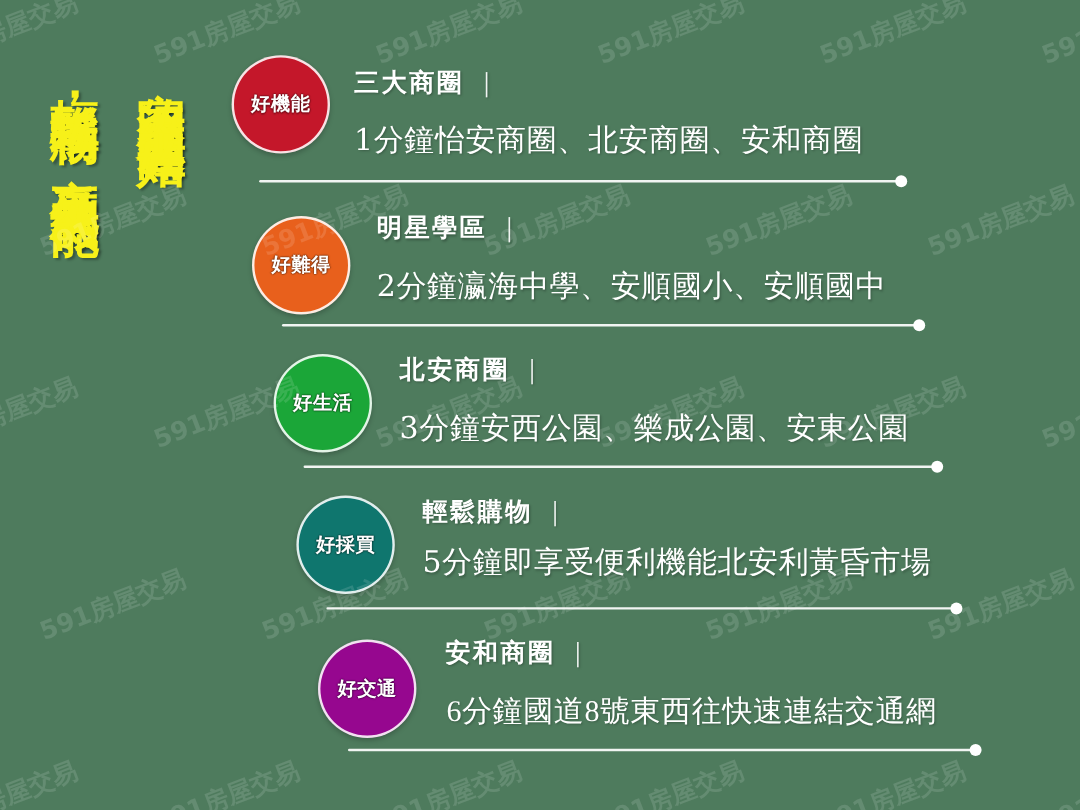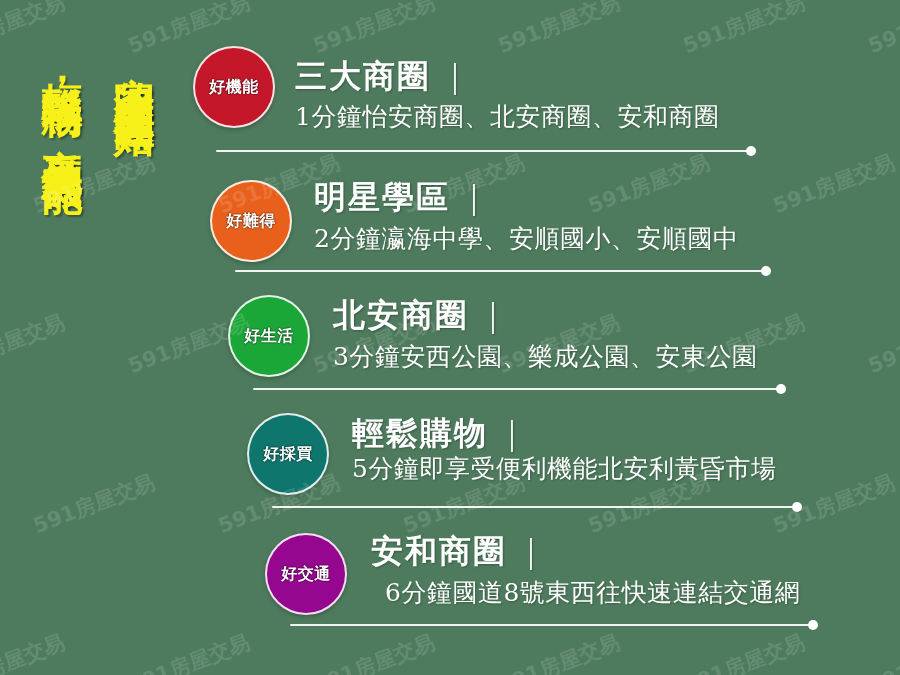--- a/index.html
+++ b/index.html
@@ -75,21 +75,21 @@
       -1px 0 1px rgba(0,0,0,.25),
        0 1px 1px rgba(0,0,0,.25),
        0 -1px 1px rgba(0,0,0,.25);
   }
 
   .row-title {
     position:absolute;
     color:#ffffff;
     font-family:"DejaVu Serif", serif;
     font-weight:700;
-    font-size:32px;
+    font-size:21px;
     letter-spacing:2px;
     white-space:nowrap;
     text-shadow:1px 1px 2px rgba(0,0,0,0.28);
   }
   .row-title .bar {
     font-weight:400;
     padding-left:8px;
     color:rgba(255,255,255,0.92);
   }
   .row-sub {
@@ -172,21 +172,21 @@
     <div class="row-dot" style="left:792px; top:502px;"></div>
   </div>
 
   <div class="row">
     <div class="badge" style="left:265px; top:533px; background:#96078f;">
       <span class="badge-label">好交通</span>
     </div>
     <div class="row-title" style="left:371px; top:530px;">
       <span>安和商圈</span><span class="bar">｜</span>
     </div>
-    <div class="row-sub" style="left:385px; top:576px;">6分鐘國道8號東西往快速連結交通網</div>
+    <div class="row-sub" style="left:372px; top:576px;font-family:Liberation Serif, serif;">6分鐘國道8號東西往快速連結交通網</div>
     <div class="row-line" style="left:290px; top:624px; width:522px;"></div>
     <div class="row-dot" style="left:808px; top:620px;"></div>
   </div>
 
 </div>
 
 <div id="watermarks">
     <div class="wm" style="left: -60px; top: 10px;">591房屋交易</div>
     <div class="wm" style="left: 125px; top: 10px;">591房屋交易</div>
     <div class="wm" style="left: 310px; top: 10px;">591房屋交易</div>

